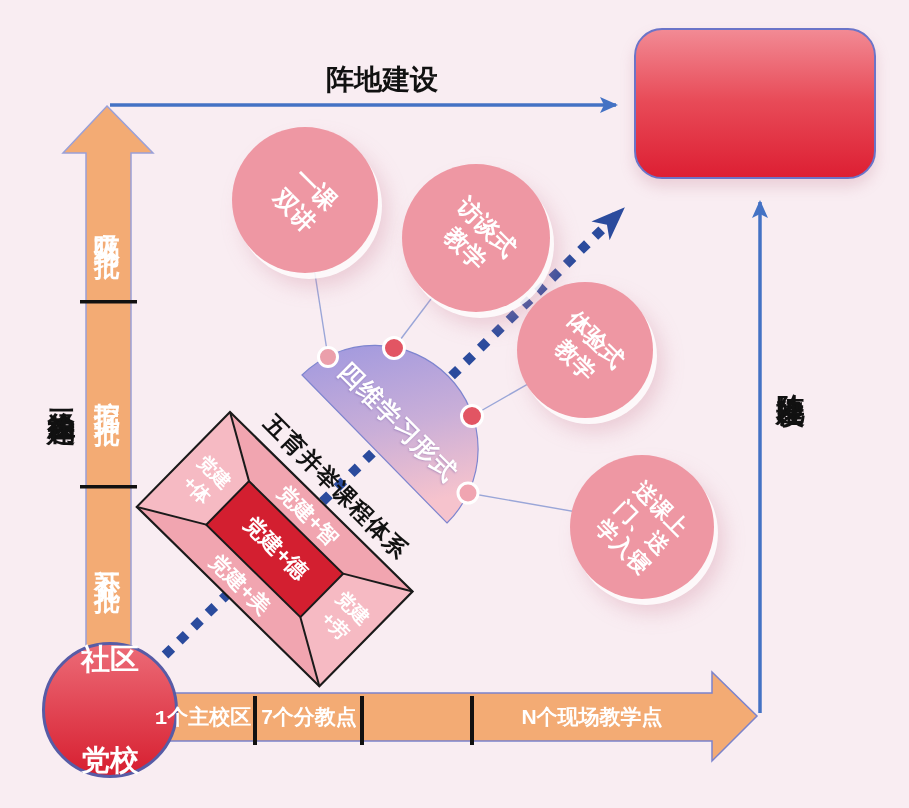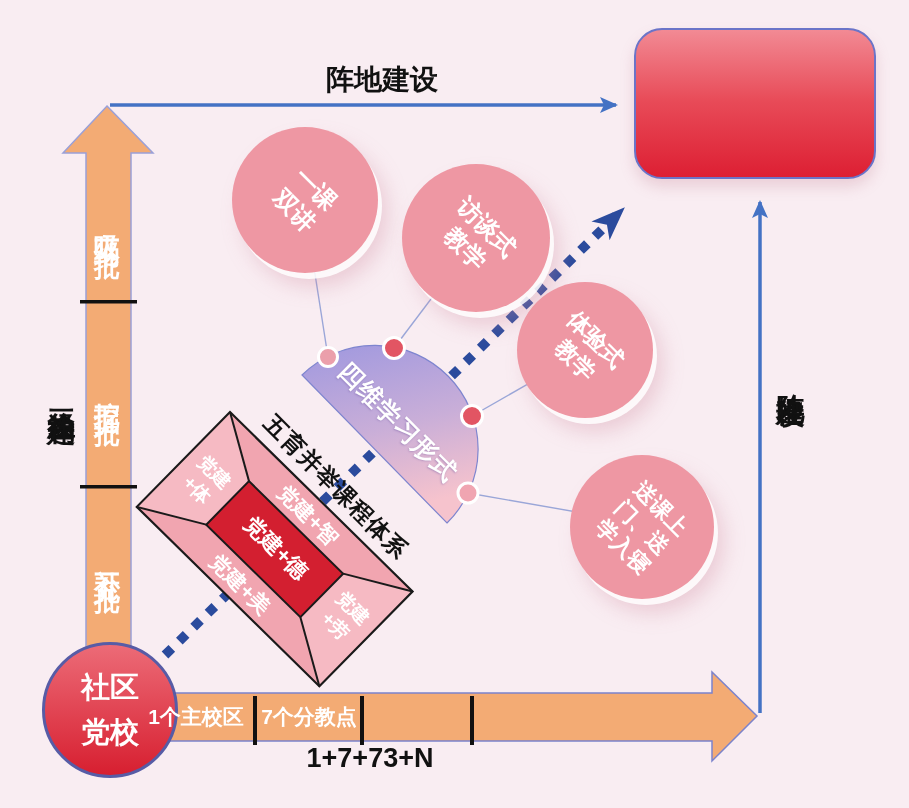--- a/index.html
+++ b/index.html
@@ -32,21 +32,21 @@
     display:flex;flex-direction:column;justify-content:center;align-items:center;
     gap:12px;box-shadow:0 8px 14px rgba(190,120,140,.25);
   }
   .result-box div{color:#fff;font-weight:bold;font-size:22px;white-space:nowrap;}
 
   
   .origin-circle{
     left:42px;top:642px;width:136px;height:136px;border-radius:50%;
     background:linear-gradient(180deg,#ec6b77 0%,#d71f30 100%);
     border:3px solid #575ca6;box-sizing:border-box;
-    display:flex;flex-direction:column;justify-content:center;align-items:center;gap:16px;
+    display:flex;flex-direction:column;justify-content:space-between;align-items:center;gap:16px;
   }
   .origin-circle div{color:#fff;font-weight:bold;font-size:29px;line-height:29px;}
 
   
   .pcircle{
     position:absolute;border-radius:50%;background:#ee97a3;
     box-shadow:4px 6px 0 rgba(255,255,255,.85),10px 14px 20px rgba(209,140,160,.35);
     display:flex;align-items:center;justify-content:center;
   }
   .pcircle .rot{
@@ -146,23 +146,23 @@
   <div class="abs ctr vtext" style="left:108px;top:561px;color:#fff;font-size:26px;letter-spacing:6px;">补充一批</div>
   <div class="abs ctr vtext" style="left:61px;top:392px;color:#111;font-size:28px;letter-spacing:2px;">三途径构建</div>
 
   <div class="abs ctr vtext" style="left:790px;top:375px;color:#111;font-size:28px;letter-spacing:2px;">阵地建设</div>
 
   <div class="abs origin-circle">
     <div>社区</div>
     <div>党校</div>
   </div>
 
-  <div class="abs ctr wht nowrap" style="left:196px;top:717px;font-size:21px;">1个主校区</div>
+  <div class="abs ctr wht nowrap" style="left:203px;top:717px;font-size:21px;font-family:Liberation Mono, monospace;">1个主校区</div>
   <div class="abs ctr wht nowrap" style="left:309px;top:717px;font-size:21px;">7个分教点</div>
-  <div class="abs ctr blk nowrap" style="left:370px;top:758px;font-size:27px;">1+7+73+N</div>
+  <div class="abs ctr wht nowrap" style="left:592px;top:717px;font-size:21px;">N个现场教学点</div>
 
   <div class="pcircle" style="left:232px;top:127px;width:146px;height:146px;">
     <div class="rot">
       <div>一课</div>
       <div>双讲</div>
     </div>
   </div>
   <div class="pcircle" style="left:402px;top:164px;width:148px;height:148px;">
     <div class="rot">
       <div>访谈式</div>

